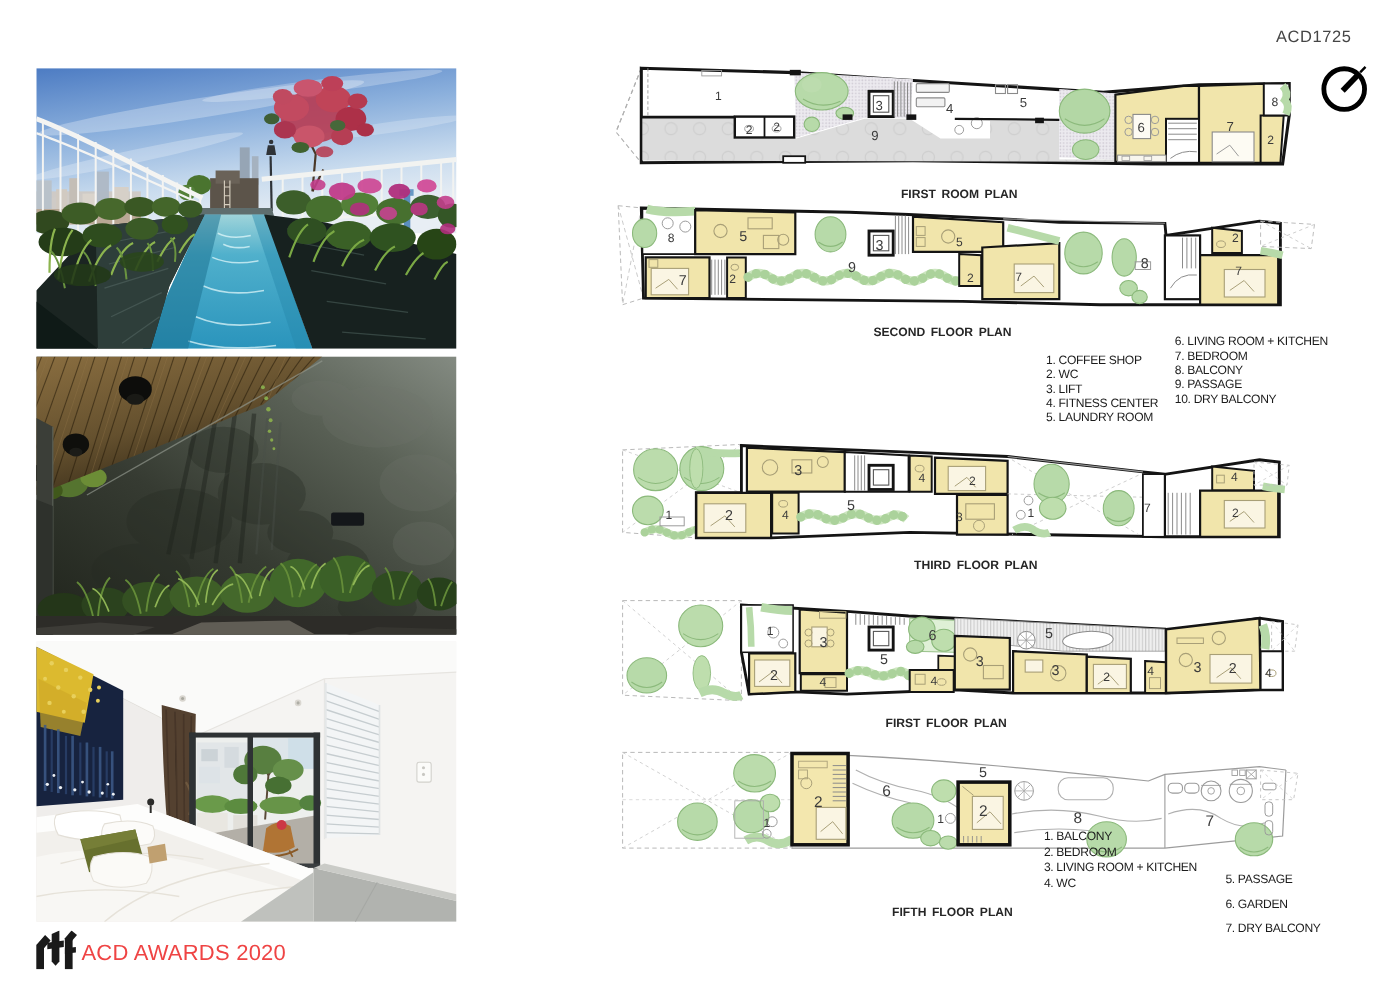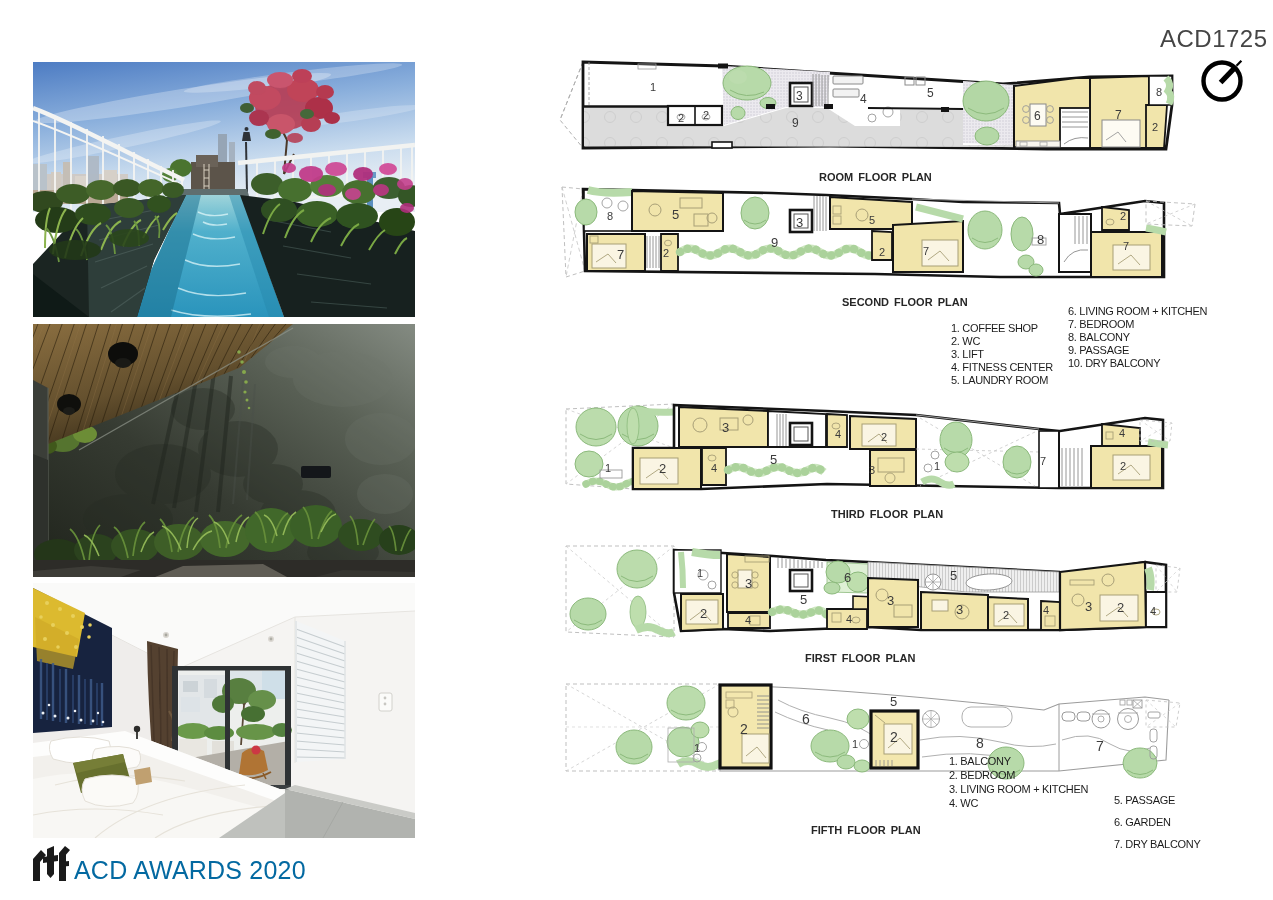--- a/index.html
+++ b/index.html
@@ -5,21 +5,21 @@
 html,body{margin:0;padding:0}
 body{width:1273px;height:900px;position:relative;font-family:"Liberation Sans",sans-serif;background:#ffffff;overflow:hidden}
 .abs{position:absolute}
 .ptitle{position:absolute;font-weight:bold;font-size:11px;letter-spacing:0;word-spacing:2px;color:#262626;white-space:nowrap}
 .leg{position:absolute;font-weight:normal;font-size:11px;letter-spacing:-0.3px;color:#1c1c1c;white-space:nowrap}
 .num{font-family:"Liberation Sans",sans-serif;font-size:11px;fill:#3b3b3b}
 </style>
 </head>
 <body>
 
-<div class="abs" style="left:1160px;top:25px;font-size:24px;color:#454545;letter-spacing:0.5px">ACD1725</div>
+<div class="abs" style="left:1160px;top:25px;font-size:15px;color:#454545;letter-spacing:0.5px">ACD1725</div>
 
 <svg class="abs" style="left:1200px;top:59px" width="44" height="44" viewBox="0 0 44 44">
 <circle cx="22" cy="22" r="18.5" fill="none" stroke="#000" stroke-width="4.4"></circle>
 <g transform="rotate(44 22 22)">
 <rect x="19.4" y="2" width="5.2" height="22" fill="#000"></rect>
 <rect x="20.8" y="-6" width="2.2" height="7" fill="#000"></rect>
 </g>
 </svg>
 
 <svg class="abs" style="left:33px;top:62px" width="382" height="255" viewBox="0 0 382 255">
@@ -559,21 +559,21 @@
 <rect x="1" y="13" width="7" height="22"></rect>
 <polygon points="1,13 9,4 14,9 8,16 8,13"></polygon>
 <polygon points="15,3 22,0 22,28 18.5,32 15,28"></polygon>
 <polygon points="11,11 26,9 26,15 11,17"></polygon>
 <rect x="27" y="7" width="7" height="28"></rect>
 <polygon points="27,7 33,0 38,4 32,11 27,11"></polygon>
 <polygon points="27,16 37,15 37,20 27,21"></polygon>
 </g>
 </svg>
 
-<div class="abs" style="left:74px;top:856px;font-size:25px;color:#0369a1;letter-spacing:0.2px">ACD AWARDS 2020</div>
+<div class="abs" style="left:74px;top:856px;font-size:20px;color:#ef4444;letter-spacing:0.2px">ACD AWARDS 2020</div>
 
 <svg class="abs" style="left:558px;top:50px" width="715" height="135" viewBox="558 50 715 135">
 <defs>
 <pattern id="dotp" width="3" height="3" patternUnits="userSpaceOnUse">
         <circle cx="1" cy="1" r="0.8" fill="#c9c4ce"></circle>
       </pattern>
 <pattern id="grayp" width="26" height="26" patternUnits="userSpaceOnUse">
         <rect width="26" height="26" fill="#dcdcdc"></rect>
         <circle cx="12" cy="13" r="5.5" fill="none" stroke="#cecece" stroke-width="1"></circle>
       </pattern>
@@ -685,21 +685,21 @@
       <text x="860" y="103" font-size="12">4</text>
       <text x="792" y="127" font-size="12">9</text>
       <text x="927" y="97" font-size="12">5</text>
       <text x="1034" y="120" font-size="12">6</text>
       <text x="1115" y="119" font-size="12">7</text>
       <text x="1156" y="96">8</text>
       <text x="1152" y="131">2</text>
 </g>
 </svg>
 
-<div class="ptitle" style="left:819px;top:171px">ROOM FLOOR PLAN</div>
+<div class="ptitle" style="left:819px;top:171px">FIRST ROOM PLAN</div>
 
 <svg class="abs" style="left:558px;top:183px" width="715" height="130" viewBox="558 183 715 130">
 
 <polygon points="562,187 583,189 585,271 566,277" fill="none" stroke="#b8b8b8" stroke-width="0.9" stroke-dasharray="4 3"></polygon>
 <line x1="562" y1="187" x2="585" y2="271" stroke="#c4c4c4" stroke-width="0.8" stroke-dasharray="4 3"></line>
 <line x1="583" y1="189" x2="566" y2="277" stroke="#c4c4c4" stroke-width="0.8" stroke-dasharray="4 3"></line>
 
 <polygon points="583,189 772,193 826,195 912,199 963,202 1059,203 1060,214 1145,201 1164,203 1164,277 1000,277 875,274 585,271" fill="#ffffff" stroke="#141414" stroke-width="2.6"></polygon>
 
 <line x1="912" y1="199" x2="1059" y2="203" stroke="#9a9a9a" stroke-width="1"></line>
@@ -806,21 +806,21 @@
       <text x="771" y="247" font-size="13">9</text>
       <text x="869" y="224">5</text>
       <text x="879" y="256">2</text>
       <text x="923" y="255">7</text>
       <text x="1037" y="244" font-size="13">8</text>
       <text x="1120" y="220">2</text>
       <text x="1123" y="250">7</text>
 </g>
 </svg>
 
-<div class="ptitle" style="left:842px;top:296px">SECOND FLOOR PLAN</div>
+<div class="ptitle" style="left:794px;top:296px">SECOND FLOOR PLAN</div>
 
 <div class="leg" style="left:951px;top:322px;line-height:12.9px">1. COFFEE SHOP<br>2. WC<br>3. LIFT<br>4. FITNESS CENTER<br>5. LAUNDRY ROOM</div>
 <div class="leg" style="left:1068px;top:305px;line-height:12.9px">6. LIVING ROOM + KITCHEN<br>7. BEDROOM<br>8. BALCONY<br>9. PASSAGE<br>10. DRY BALCONY</div>
 
 <svg class="abs" style="left:558px;top:395px" width="715" height="130" viewBox="558 395 715 130">
 
 <polygon points="566,409 674,404 674,448 633,448 633,489 566,484" fill="none" stroke="#b8b8b8" stroke-width="0.9" stroke-dasharray="4 3"></polygon>
 <line x1="566" y1="409" x2="674" y2="448" stroke="#cccccc" stroke-width="0.8" stroke-dasharray="3 3"></line>
 <line x1="674" y1="404" x2="566" y2="484" stroke="#cccccc" stroke-width="0.8" stroke-dasharray="3 3"></line>
 

